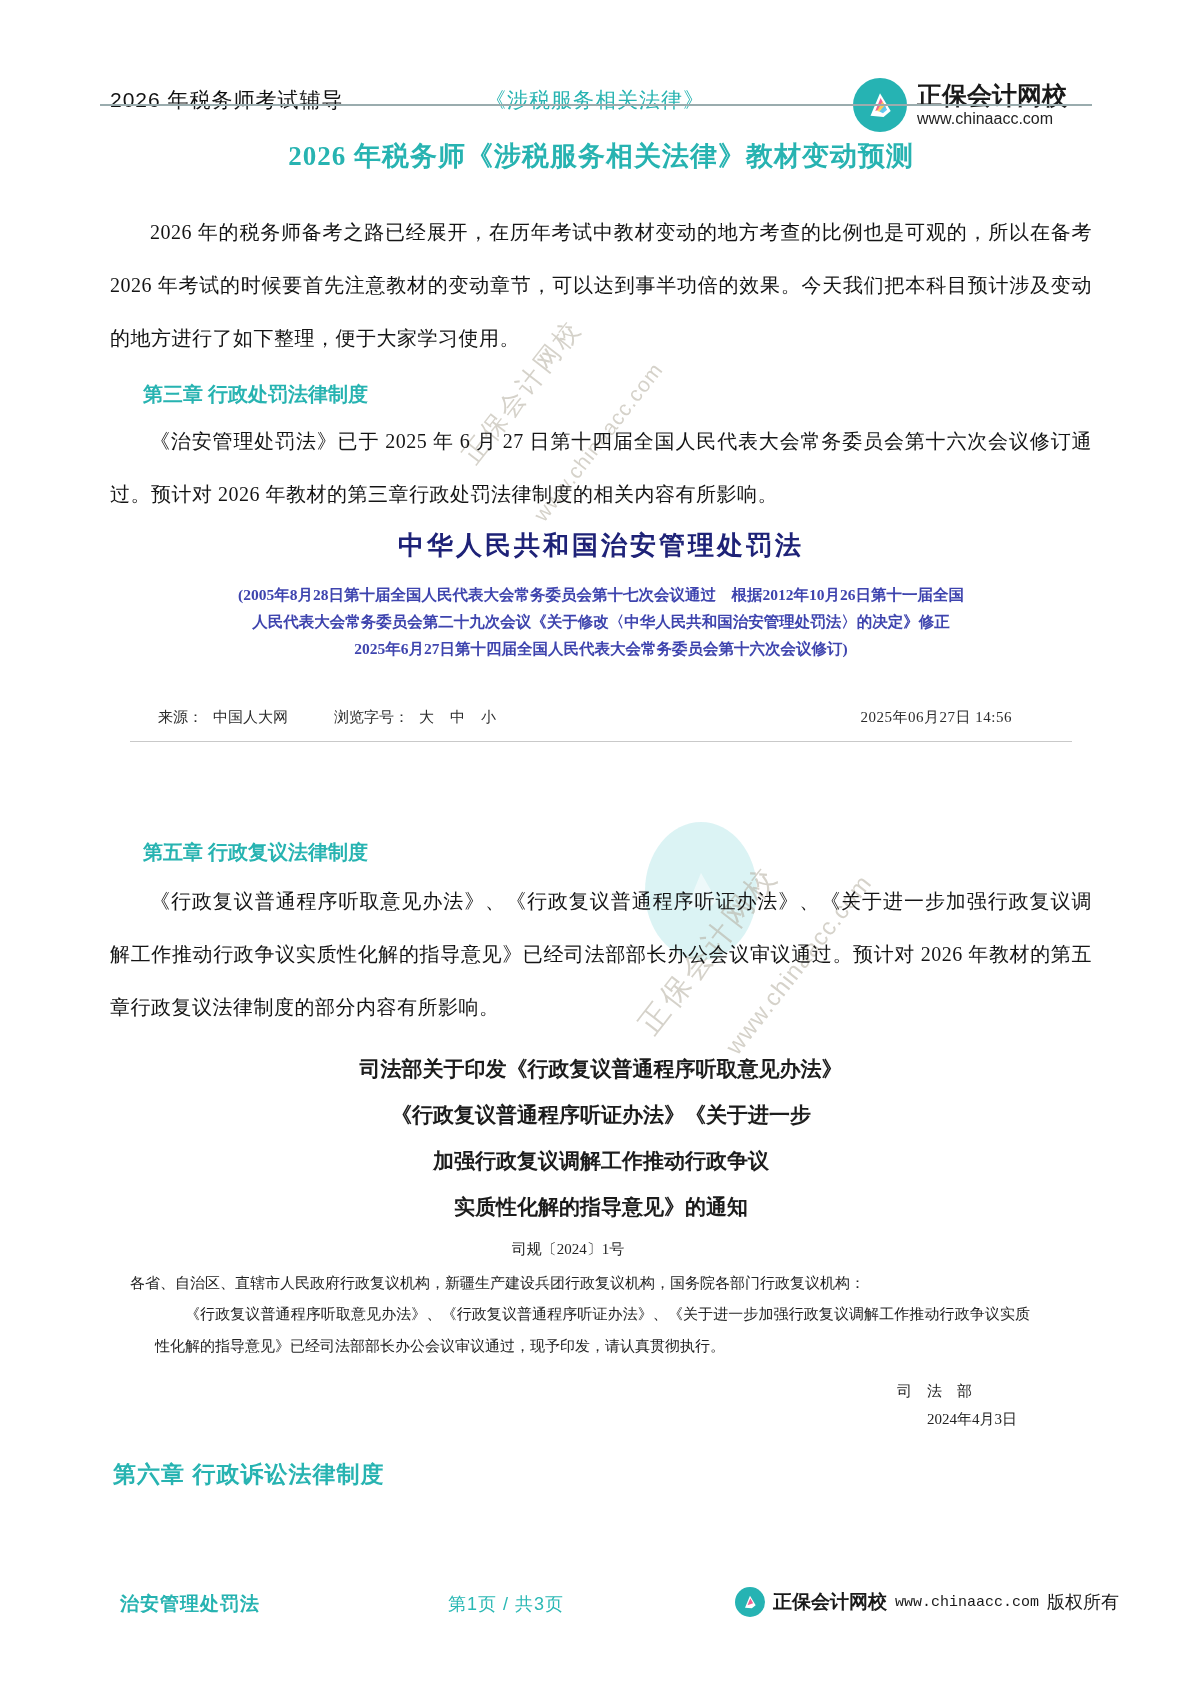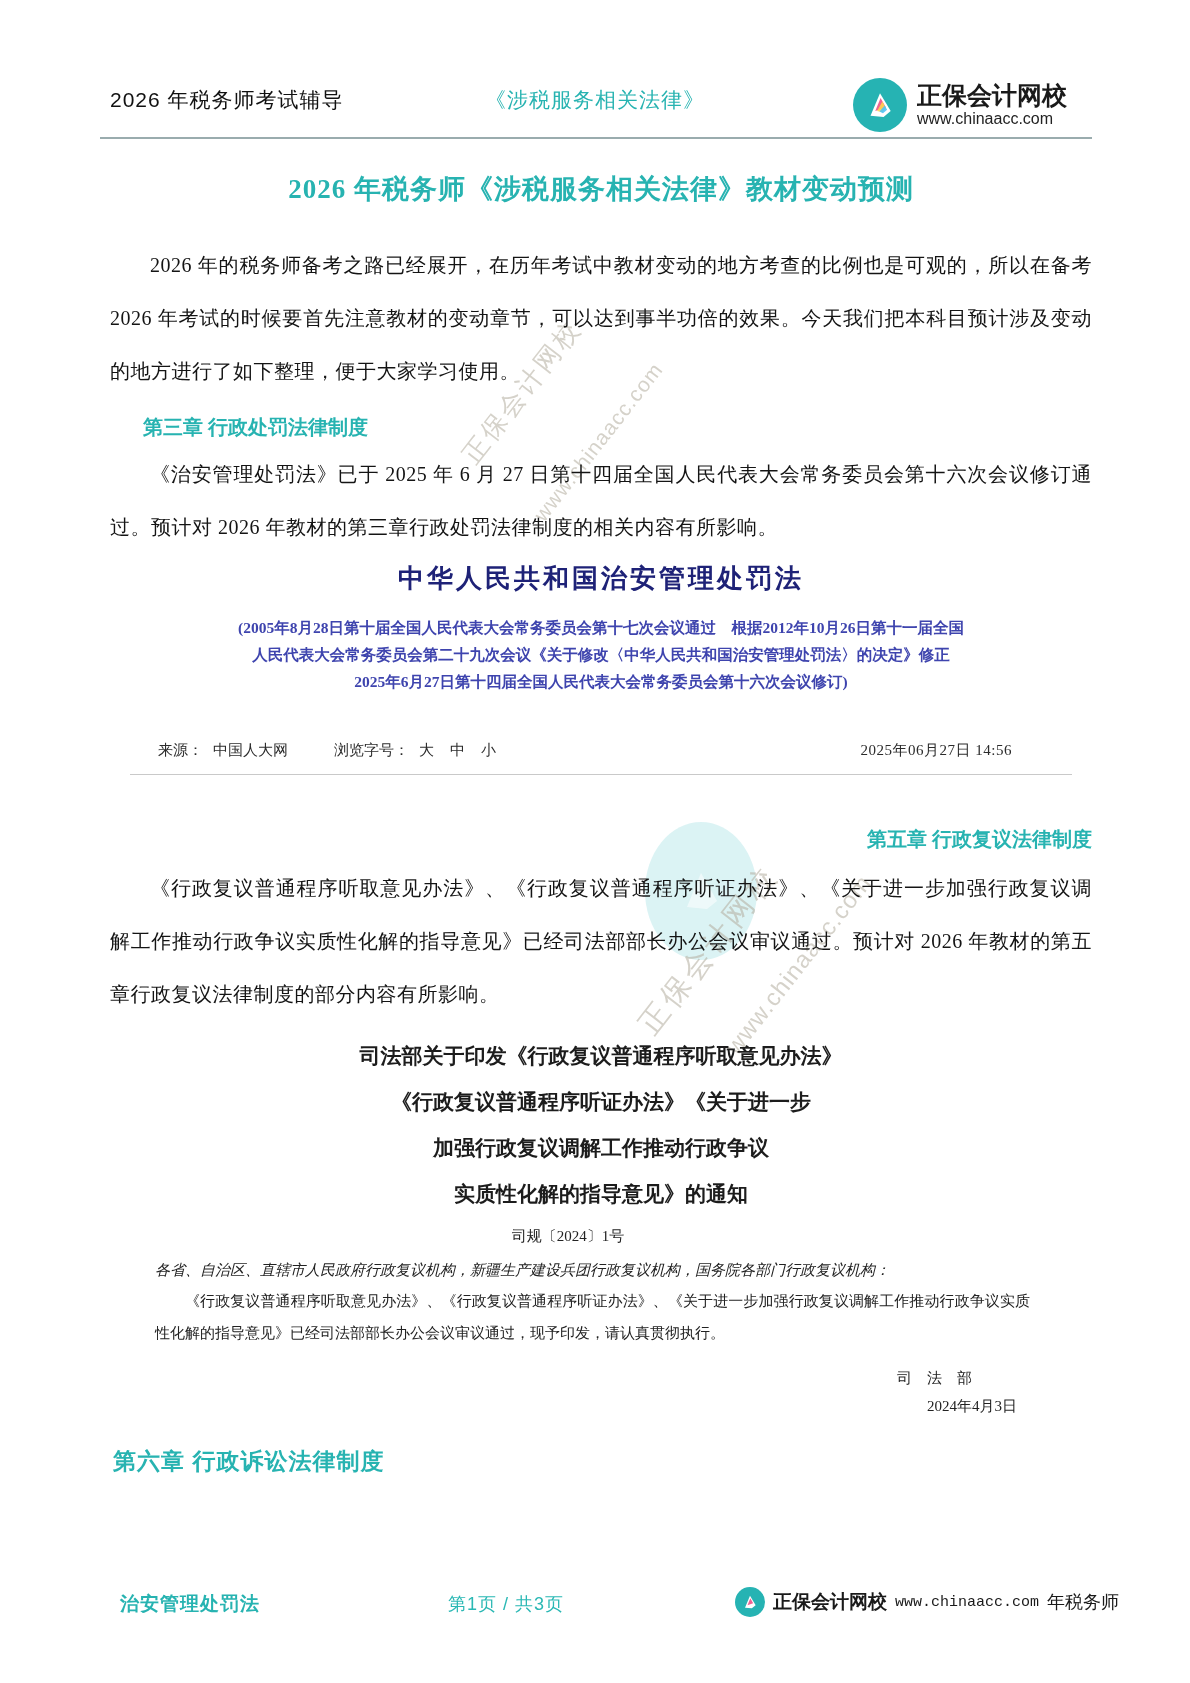--- a/index.html
+++ b/index.html
@@ -1,20 +1,20 @@
 <!DOCTYPE html>
 <html><head>
 <meta charset="utf-8">
 <style>
   html,body{margin:0;padding:0;background:#fff;}
   .page{position:relative;width:1190px;height:1683px;background:#ffffff;overflow:hidden;
         font-family:"Liberation Serif","DejaVu Serif",serif;color:#141414;}
 
   
-  .header{position:relative;height:139px;}
+  .header{position:relative;height:106px;}
   .hdr-left{position:absolute;left:110px;top:86px;font-family:"Liberation Sans","DejaVu Sans",sans-serif;
             font-size:21px;font-weight:500;letter-spacing:1px;color:#111;}
   .hdr-subject{position:absolute;left:0;right:0;top:86px;text-align:center;
             font-family:"Liberation Sans","DejaVu Sans",sans-serif;
             font-size:21px;font-weight:500;letter-spacing:1px;color:#27b3b1;}
   .hdr-brand{position:absolute;left:853px;top:78px;display:flex;align-items:center;}
   .brand-circle{width:54px;height:54px;border-radius:50%;background:#26b3b3;display:flex;
             align-items:center;justify-content:center;flex:0 0 auto;}
   .brand-text{margin-left:10px;line-height:1.15;}
   .brand-name{font-family:"Liberation Sans","DejaVu Sans",sans-serif;font-size:25px;font-weight:700;color:#1a1a1a;}
@@ -42,21 +42,21 @@
   .law-meta .lab{margin-right:10px;}
   .law-meta .val{margin-right:46px;text-align:right;}
   .law-meta .fs{margin-right:16px;}
   .law-meta .dt{margin-left:auto;letter-spacing:0.5px;}
   .law-rule{margin:14px 20px 0 20px;height:1px;background:#c9c9c9;}
 
   
   .notice-title{margin-top:12px;text-align:center;font-size:21px;font-weight:700;
                 line-height:46px;color:#1c1c1c;}
   .notice-docno{margin-top:8px;text-align:center;margin-right:66px;font-size:15px;color:#222;line-height:22px;}
-  .notice-addr{margin-top:12px;margin-left:45px;font-size:15px;color:#222;line-height:22px;font-style:italic;}
+  .notice-addr{margin-top:12px;margin-left:20px;font-size:15px;color:#222;line-height:22px;}
   .notice-body{margin-top:4px;margin-left:45px;margin-right:62px;font-size:15px;
                line-height:32px;text-indent:2em;text-align:justify;color:#222;}
   .notice-signer{margin-top:18px;text-align:right;margin-right:120px;font-size:15px;color:#222;line-height:22px;}
   .notice-date{margin-top:6px;text-align:right;margin-right:75px;font-size:15px;color:#222;line-height:22px;}
 
   .chap6-h{margin:28px 0 0 3px;font-family:"Liberation Sans","DejaVu Sans",sans-serif;
            font-size:23px;font-weight:700;color:#27b3b1;line-height:32px;letter-spacing:1px;}
 
   
   .footer{position:absolute;left:0;right:0;top:1585px;height:40px;}
@@ -141,21 +141,21 @@
         <span class="val">中国人大网</span>
         <span class="lab">浏览字号：</span>
         <span class="fs">大</span>
         <span class="fs">中</span>
         <span class="fs">小</span>
         <span class="dt">2025年06月27日  14:56</span>
       </div>
       <div class="law-rule"></div>
     </div>
 
-    <div class="chap-h" style="margin-top:49px;text-align:right;">第五章  行政复议法律制度</div>
+    <div class="chap-h" style="margin-top:95px;">第五章  行政复议法律制度</div>
     <div class="para" style="margin-top:8px;">《行政复议普通程序听取意见办法》、《行政复议普通程序听证办法》、《关于进一步加强行政复议调解工作推动行政争议实质性化解的指导意见》已经司法部部长办公会议审议通过。预计对 2026 年教材的第五章行政复议法律制度的部分内容有所影响。</div>
 
     <div>
       <div class="notice-title">
         <div>司法部关于印发《行政复议普通程序听取意见办法》</div>
         <div>《行政复议普通程序听证办法》《关于进一步</div>
         <div>加强行政复议调解工作推动行政争议</div>
         <div>实质性化解的指导意见》的通知</div>
       </div>
       <div class="notice-docno">司规〔2024〕1号</div>
@@ -173,17 +173,17 @@
     <div class="ft-page">第1页 / 共3页</div>
     <div class="ft-right">
       <div class="ft-circle">
         <svg width="20" height="20" viewBox="0 0 64 64">
           <path d="M16 50 L32 12 L50 42 L38 52 Z" fill="#ffffff"></path>
           <path d="M24 42 L33 20 L42 36 Z" fill="#f06292"></path>
         </svg>
       </div>
       <div class="ft-brand">正保会计网校</div>
       <div class="ft-url">www.chinaacc.com</div>
-      <div class="ft-rights">年税务师</div>
+      <div class="ft-rights">版权所有</div>
     </div>
   </div>
 
 </div>
 
 </body></html>

